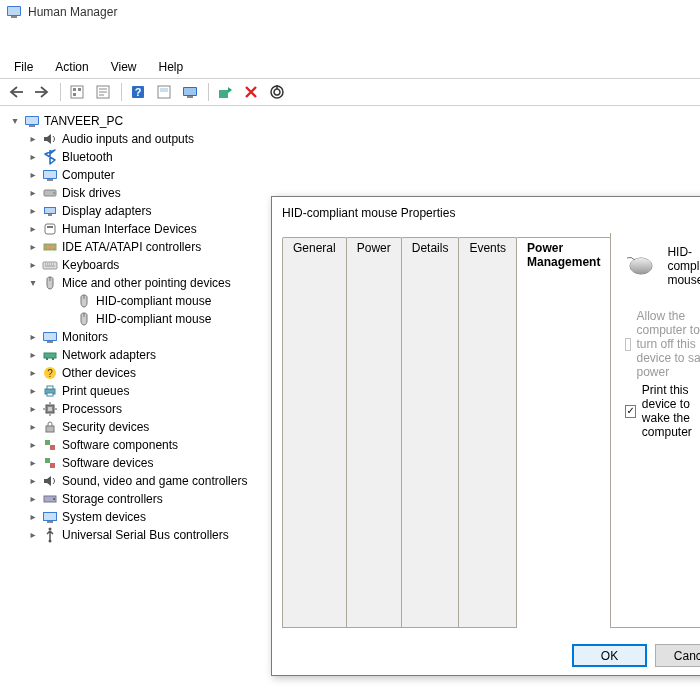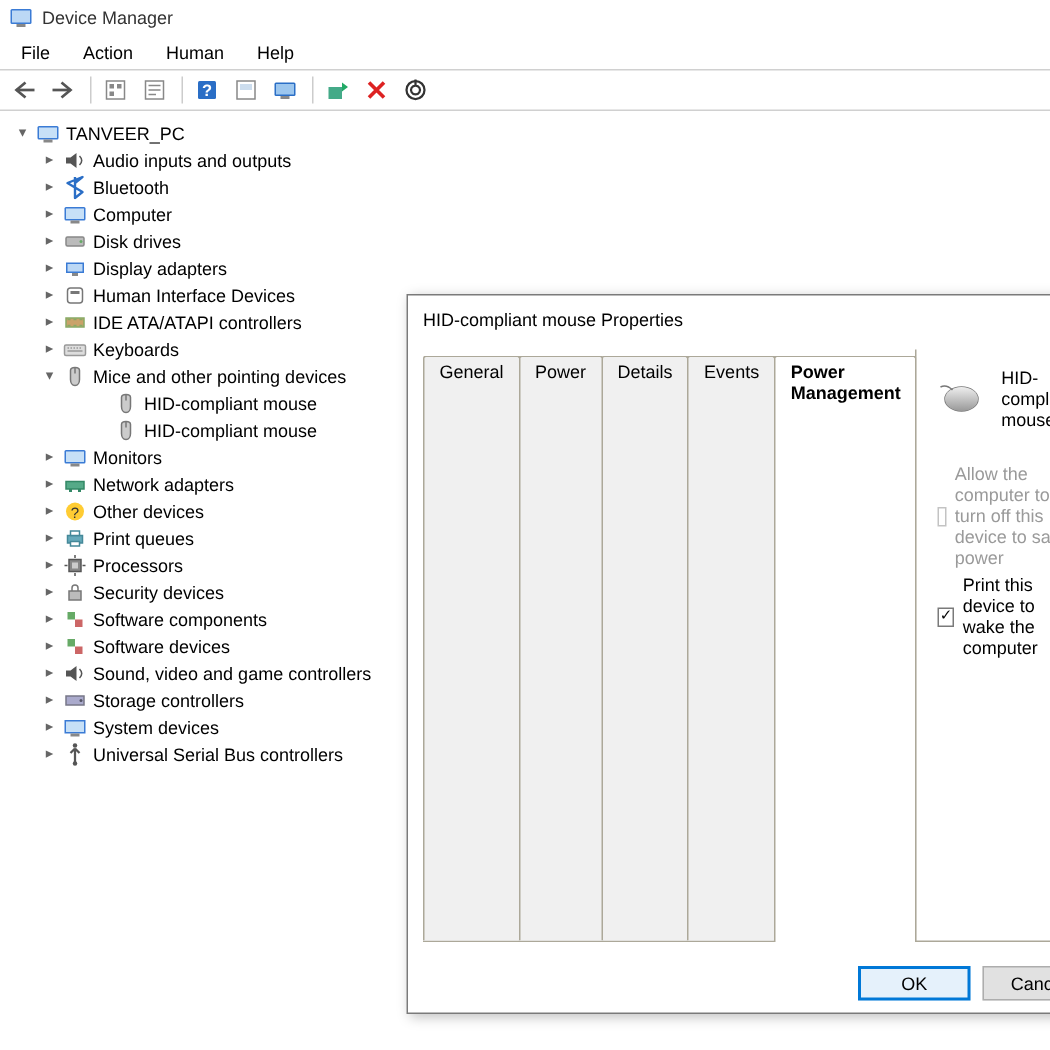--- a/index.html
+++ b/index.html
@@ -3,21 +3,21 @@
 <meta charset="utf-8">
 <style>
   * { box-sizing: border-box; font-family: "Segoe UI", Tahoma, sans-serif; }
   body { margin: 0; background: #fff; width: 700px; height: 700px; overflow: hidden; font-size: 12px; color: #000; }
   
   .titlebar { display: flex; align-items: center; height: 24px; padding: 2px 6px; border-bottom: 0; }
   .titlebar .app-icon { width: 16px; height: 16px; margin-right: 6px; display: inline-flex; align-items:center; justify-content:center;}
   .titlebar .title { font-size: 12px; color: #333; }
   
   .menubar { display: flex; gap: 2px; padding: 2px 4px; }
-  .menubar .menu-item { padding: 2px 10px; cursor: default; }
+  .menubar .menu-item { padding: 2px 10px; cursor: default; margin-top: 32px; }
   
   .toolbar { display: flex; align-items: center; padding: 2px 4px; border-top: 1px solid #d0d0d0; border-bottom: 1px solid #d0d0d0; height: 28px; gap: 0; }
   .tb-btn { width: 24px; height: 22px; display: inline-flex; align-items: center; justify-content: center; margin-right: 2px; border: 1px solid transparent; border-radius: 2px; }
   .tb-sep { width: 1px; height: 18px; background: #ccc; margin: 0 4px; }
   
   .tree { padding: 6px 4px; user-select: none; }
   .tree-row { display: flex; align-items: center; height: 18px; line-height: 18px; white-space: nowrap; }
   .chev { width: 14px; display: inline-flex; justify-content: center; color: #666; font-size: 10px; }
   .chev.blank { visibility: hidden; }
   .node-icon { width: 16px; height: 16px; margin: 0 4px 0 2px; display: inline-flex; align-items:center; justify-content:center;}
@@ -48,27 +48,27 @@
 <body>
 
 <div class="titlebar">
   <span class="app-icon">
     <svg width="16" height="16" viewBox="0 0 16 16">
         <rect x="1" y="2" width="14" height="10" rx="1" fill="#3a7bd5"></rect>
         <rect x="2" y="3" width="12" height="8" fill="#bcd8f5"></rect>
         <rect x="5" y="12" width="6" height="2" fill="#888"></rect>
       </svg>
   </span>
-  <span class="title">Device Manager</span>
+  <span class="title">Human Manager</span>
 </div>
 
 <div class="menubar">
   <div class="menu-item">File</div>
   <div class="menu-item">Action</div>
-  <div class="menu-item">Human</div>
+  <div class="menu-item">View</div>
   <div class="menu-item">Help</div>
 </div>
 
 <div class="toolbar">
   <div class="tb-btn">
       <svg width="16" height="12" viewBox="0 0 16 12">
         <path d="M9 1 L3 6 L9 11" fill="none" stroke="#555" stroke-width="1.8"></path>
         <path d="M3 6 H15" stroke="#555" stroke-width="1.8"></path>
       </svg>
     </div>

